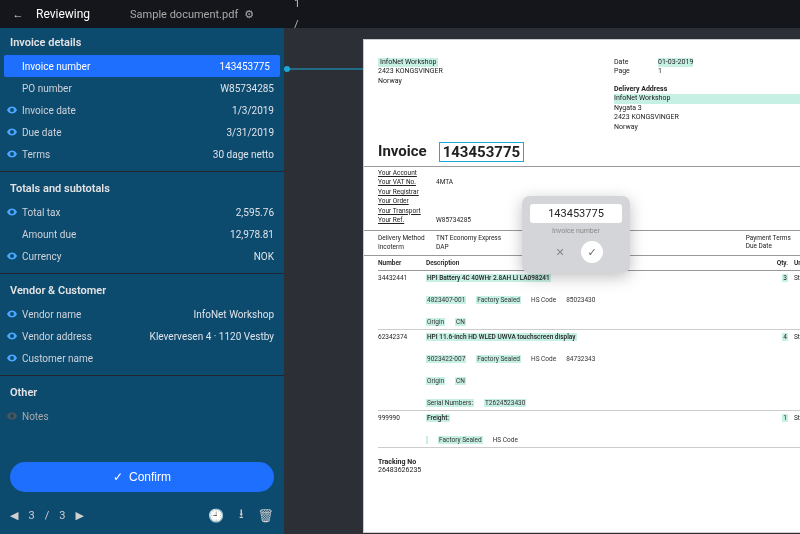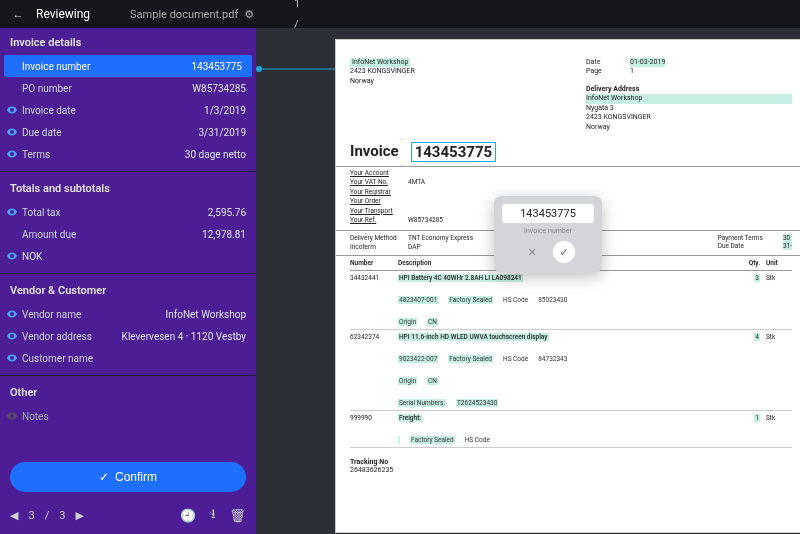--- a/index.html
+++ b/index.html
@@ -11,21 +11,21 @@
   .topbar .back { width: 16px; text-align: center; cursor: pointer; }
   .topbar .title { font-size: 12px; color: #fff; }
   .topbar .doc { display: flex; align-items: center; gap: 6px; color: #aaa; }
   .topbar .gear { cursor: pointer; }
   .topbar .spacer1 { width: 20px; }
   .topbar .page { color: #bbb; display: flex; gap: 8px; flex-direction: column; }
   .topbar .flex { flex: 1; }
 
   
   .main { flex: 1; display: flex; min-height: 0; }
-  .panel { width: 256px; background: #4c1d95; display: flex; flex-direction: column; position: relative; }
+  .panel { width: 284px; background: #0c4a6e; display: flex; flex-direction: column; position: relative; }
   .panel-scroll { flex: 1; overflow: hidden; padding-bottom: 4px; }
   .section-title { font-size: 11px; color: #e3e3e3; font-weight: 600; padding: 8px 10px 6px; }
   .field-row { display: flex; align-items: center; height: 22px; padding: 0 10px 0 22px; font-size: 10px; color: #cfd3da; position: relative; }
   .field-row .label { flex: 1; }
   .field-row .value { color: #dfe3ea; }
   .eye { position: absolute; left: 6px; width: 12px; height: 12px; display: flex; align-items: center; justify-content: center; }
   .eye svg { width: 12px; height: 12px; }
   .field-row.active { background: #1f6fff; color: #fff; border-radius: 2px; margin: 0 4px; padding-left: 18px; }
   .field-row.active .value { color: #fff; }
   .divider { height: 1px; background: #202530; margin: 6px 0 2px; }
@@ -177,20 +177,21 @@
       <div class="field-row">
         <span class="label">Amount due</span>
         <span class="value">12,978.81</span>
       </div>
       <div class="field-row">
         <span class="eye">
             <svg viewBox="0 0 24 24">
               <path fill="#4aa7ff" d="M12 5c-7 0-10 7-10 7s3 7 10 7 10-7 10-7-3-7-10-7zm0 11a4 4 0 110-8 4 4 0 010 8z"></path>
             </svg>
           </span>
+        <span class="label">Currency</span>
         <span class="value">NOK</span>
       </div>
 
       <div class="divider"></div>
       <div class="section-title">Vendor &amp; Customer</div>
       <div class="field-row">
         <span class="eye">
             <svg viewBox="0 0 24 24">
               <path fill="#4aa7ff" d="M12 5c-7 0-10 7-10 7s3 7 10 7 10-7 10-7-3-7-10-7zm0 11a4 4 0 110-8 4 4 0 010 8z"></path>
             </svg>

